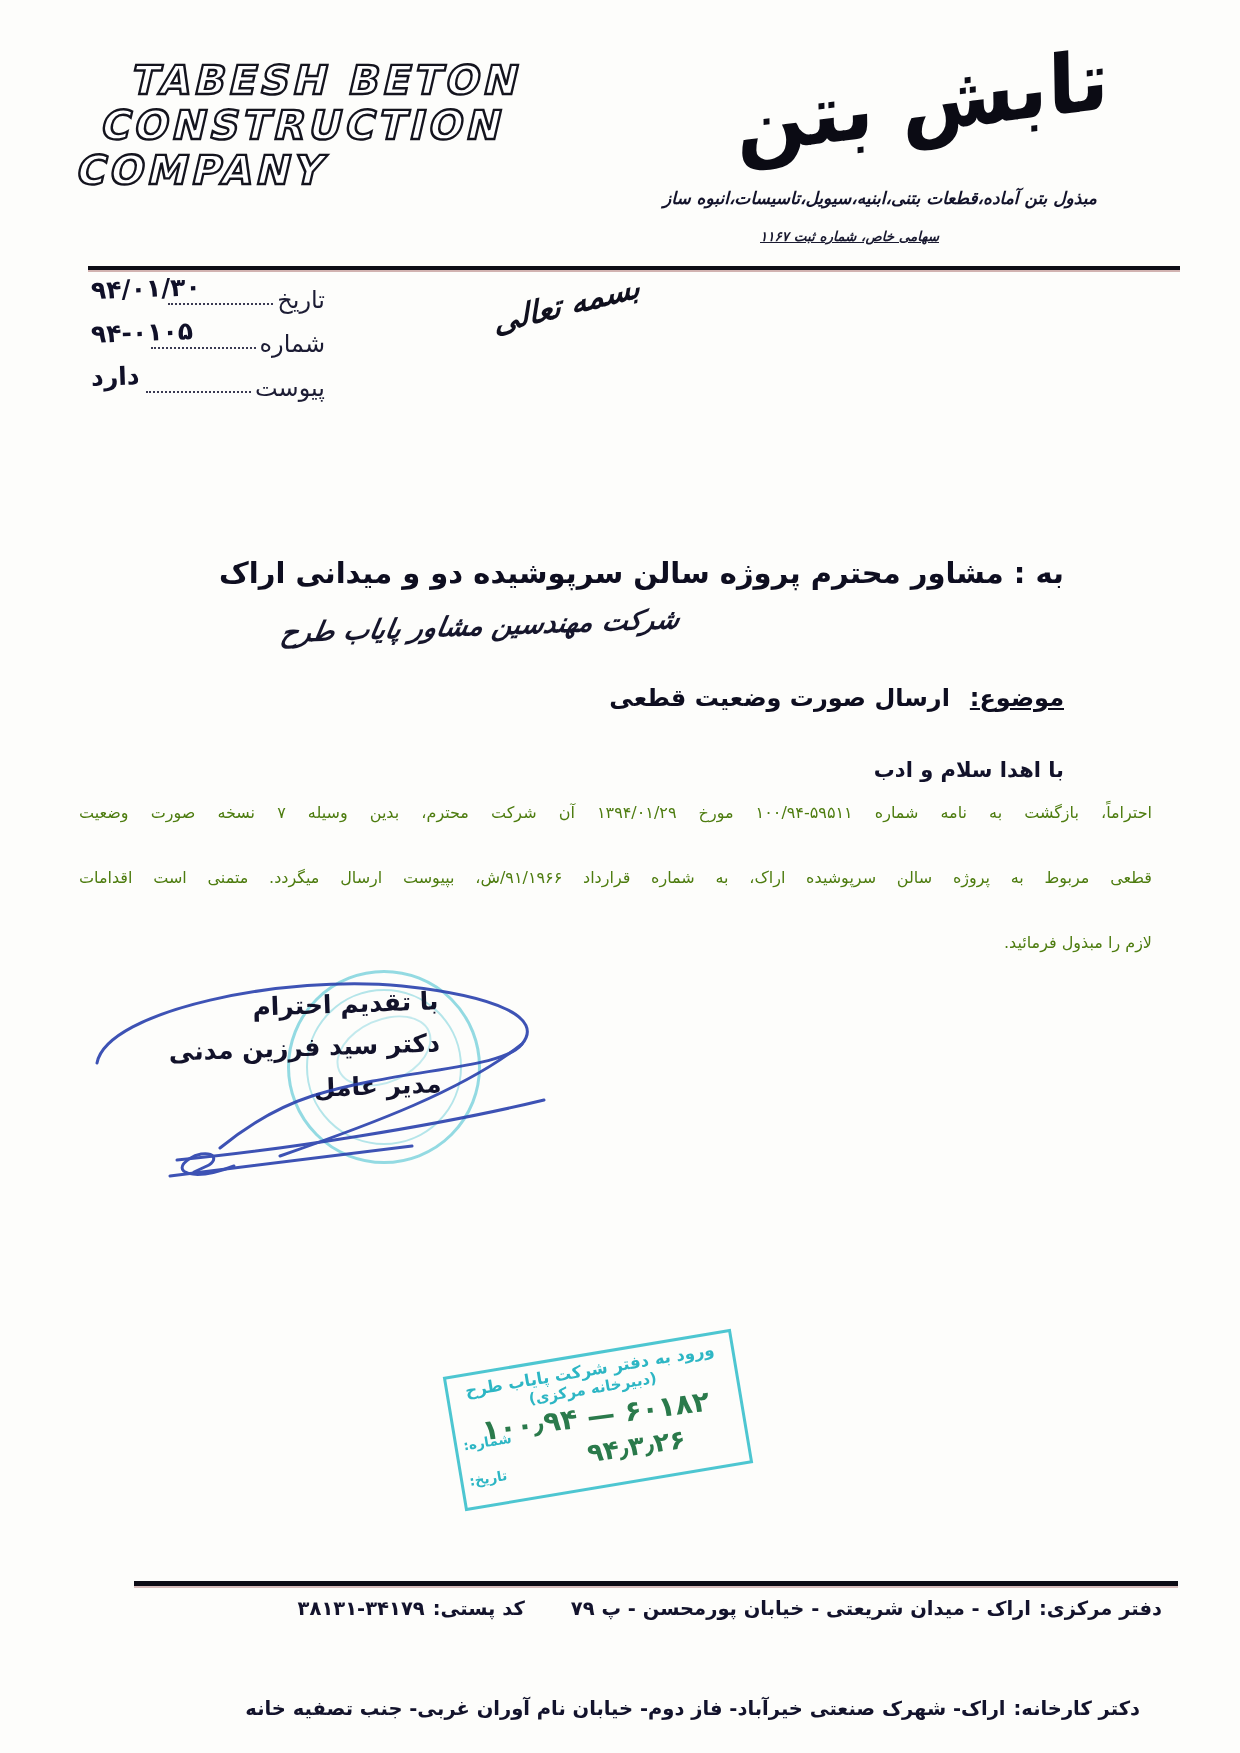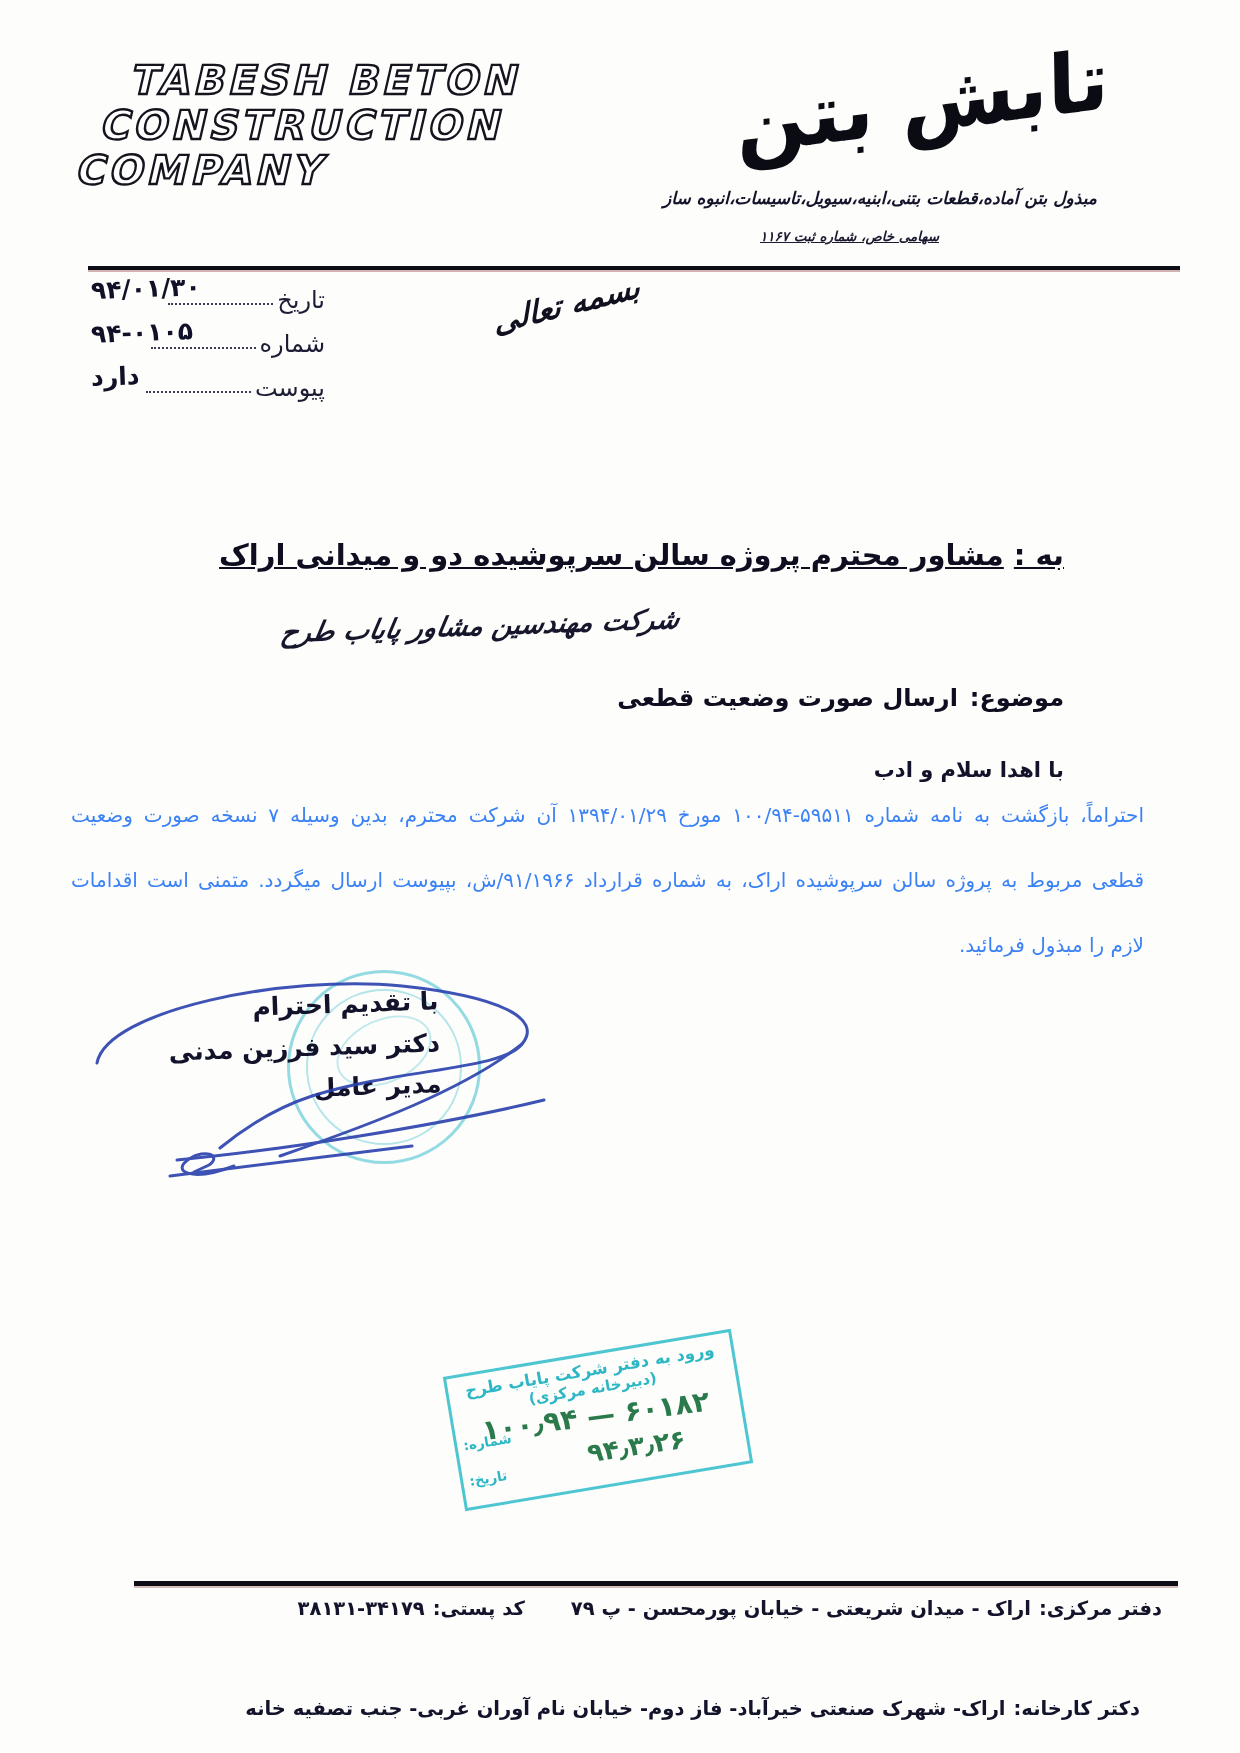--- a/index.html
+++ b/index.html
@@ -33,30 +33,30 @@
   .meta-label{font-size:24px;color:#1c1c34;}
   .dots{display:inline-block;width:105px;border-bottom:2px dotted #3a3a52;margin:0 4px 3px 0;}
   .meta-value{position:absolute;left:6px;top:-12px;font-size:25px;font-weight:bold;color:#101028;
     transform:rotate(-2deg);white-space:nowrap;}
   .ltr{direction:ltr;unicode-bidi:isolate;}
 
   .bismillah{position:absolute;left:492px;top:286px;font-size:31px;font-weight:700;font-style:italic;
     color:#10101e;transform:rotate(-14deg) skewX(-10deg);direction:rtl;white-space:nowrap;}
 
   
-  .to-line{position:absolute;right:176px;top:538px;direction:rtl;font-size:29px;font-weight:800;
-    color:#0e0e20;white-space:nowrap;text-decoration:underline;}
+  .to-line{position:absolute;right:176px;top:556px;direction:rtl;font-size:29px;font-weight:800;
+    color:#0e0e20;white-space:nowrap;}
   .to-line .lbl{margin-left:10px;}
   .consultant{position:absolute;right:560px;top:610px;direction:rtl;font-size:27px;font-weight:600;
     font-style:italic;color:#16162c;transform:rotate(-2deg) skewX(-12deg);white-space:nowrap;}
   .subject{position:absolute;right:176px;top:684px;direction:rtl;font-size:24px;font-weight:800;
     color:#0e0e20;white-space:nowrap;}
-  .subject .lbl{margin-left:12px;}
+  .subject .lbl{margin-left:20px;text-decoration:underline;}
   .salutation{position:absolute;right:176px;top:758px;direction:rtl;font-size:21px;font-weight:700;color:#12122a;}
-  .body-line{position:absolute;right:96px;width:1073px;direction:rtl;font-size:20px;color:#3b82f6;white-space:nowrap;}
+  .body-line{position:absolute;right:88px;width:1073px;direction:rtl;font-size:16px;color:#4d7c0f;white-space:nowrap;}
   .body-line.just{white-space:normal;text-align:justify;text-align-last:justify;}
   .bl1{top:803px;}
   .bl2{top:868px;}
   .bl3{top:933px;text-align:right;}
 
   
   .sig-block{position:absolute;left:110px;top:992px;width:330px;transform:rotate(-2deg);z-index:3;}
   .sig-closing{margin-left:90px;font-size:25px;font-weight:800;color:#12122a;direction:rtl;white-space:nowrap;}
   .sig-name{margin-left:22px;margin-top:13px;font-size:25px;font-weight:800;color:#12122a;direction:rtl;white-space:nowrap;}
   .sig-title{margin-left:72px;margin-top:12px;font-size:25px;font-weight:800;color:#12122a;direction:rtl;white-space:nowrap;}

